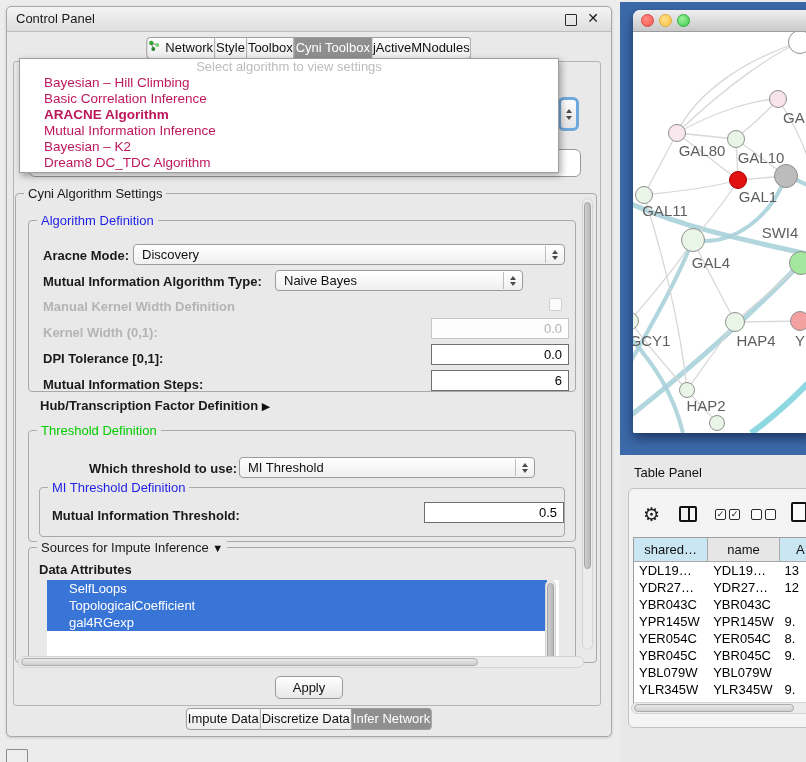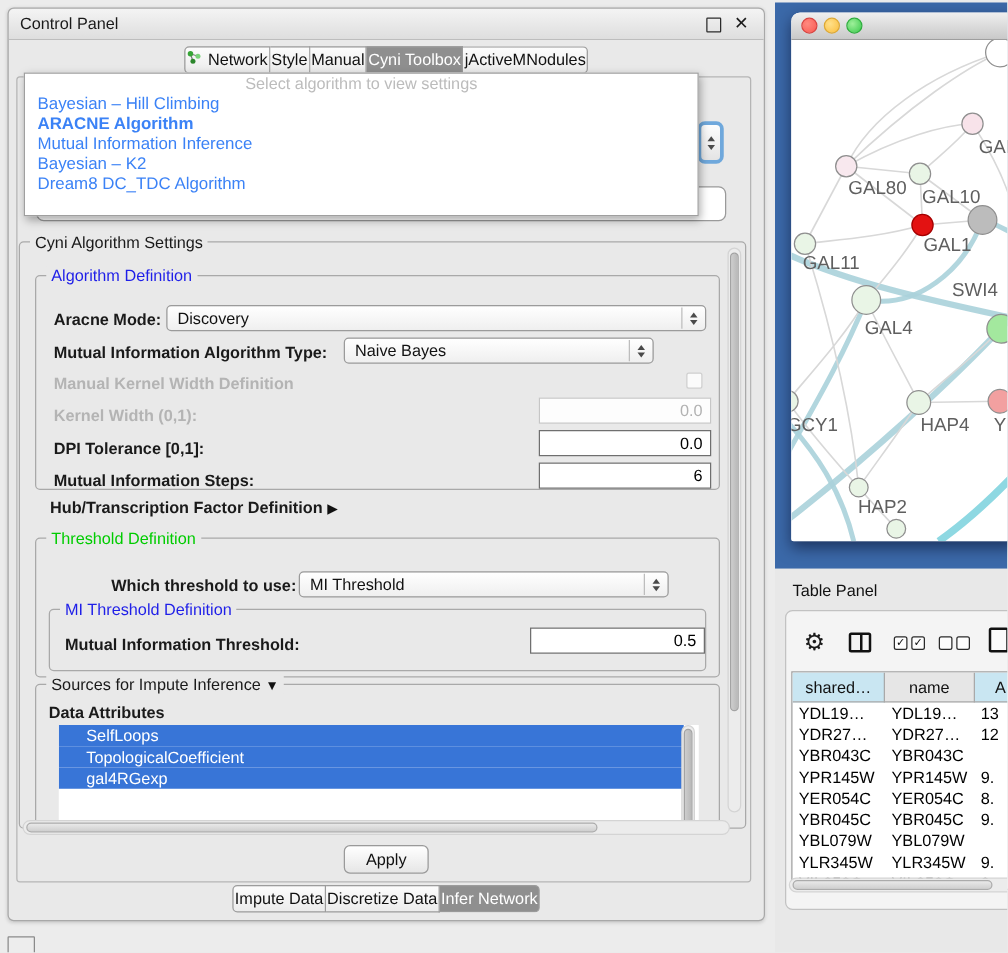--- a/index.html
+++ b/index.html
@@ -21,21 +21,21 @@
   .tab:last-child{border-radius:0 4px 4px 0;}
   .tab.selected{background:var(--tab-selected-bg,#8f8f8f);color:#fff;}
 
   .content-panel{position:absolute;left:6px;top:54px;width:588px;height:645px;background:#e9e9e9;
        border:1px solid #b5b5b5;border-radius:3px;box-sizing:border-box;}
 
   
   .popup{position:absolute;left:12px;top:51px;width:540px;height:115px;background:#fff;border:1px solid #9f9f9f;
        box-shadow:2px 3px 7px rgba(0,0,0,.35);z-index:6;box-sizing:border-box;}
   .popup-prompt{height:16px;line-height:16px;text-align:center;color:#bcbcbc;font-size:13px;}
-  .popup-item{height:16px;line-height:16px;padding-left:10px;font-size:13.5px;color:#3b82f6;white-space:nowrap;}
+  .popup-item{height:16px;line-height:16px;padding-left:24px;font-size:13.5px;color:#be185d;white-space:nowrap;}
   .popup-item.bold{font-weight:bold;}
 
   
   .bg-field{position:absolute;left:22px;top:142px;width:552px;height:28px;background:#fff;border:1px solid #9a9a9a;
        border-radius:6px;z-index:2;box-sizing:border-box;font-size:13px;color:#555;line-height:26px;padding-left:10px;overflow:hidden;}
   .bg-spinner{position:absolute;left:551px;top:90px;width:21px;height:34px;background:linear-gradient(#fdfdfd,#e4e4e4);
        border:3px solid #6fa8dc;border-radius:6px;z-index:2;box-sizing:border-box;display:flex;flex-direction:column;align-items:center;justify-content:center;gap:3px;}
 
   
   .group{position:absolute;border:1px solid #a9a9a9;border-radius:4px;box-sizing:border-box;}
@@ -136,40 +136,41 @@
               <circle cx="3" cy="3" r="2.2" fill="#37a437"></circle>
               <circle cx="9" cy="5" r="2" fill="#79d279"></circle>
               <circle cx="5" cy="9" r="2" fill="#2c862c"></circle>
             </svg></span>
           <span>Network</span>
         </div>
         <div class="tab">
           <span>Style</span>
         </div>
         <div class="tab">
-          <span>Manual</span>
+          <span>Toolbox</span>
         </div>
         <div class="tab selected">
           <span>Cyni Toolbox</span>
         </div>
         <div class="tab">
           <span>jActiveMNodules</span>
         </div>
       </div>
 
     <div class="bg-field">gal-filtered.sif default node</div>
     <div class="bg-spinner">
       <span class="tri-up"></span>
       <span class="tri-down"></span>
     </div>
 
     <div class="popup">
       <div class="popup-prompt">Select algorithm to view settings</div>
       <div>
           <div class="popup-item">Bayesian – Hill Climbing</div>
+          <div class="popup-item">Basic Correlation Inference</div>
           <div class="popup-item bold">ARACNE Algorithm</div>
           <div class="popup-item">Mutual Information Inference</div>
           <div class="popup-item">Bayesian – K2</div>
           <div class="popup-item">Dream8 DC_TDC Algorithm</div>
         </div>
     </div>
 
     <div class="group" style="left:8px;top:186px;width:582px;height:470px;background:#e9e9e9;">
       <span class="legend">Cyni Algorithm Settings</span>
 

